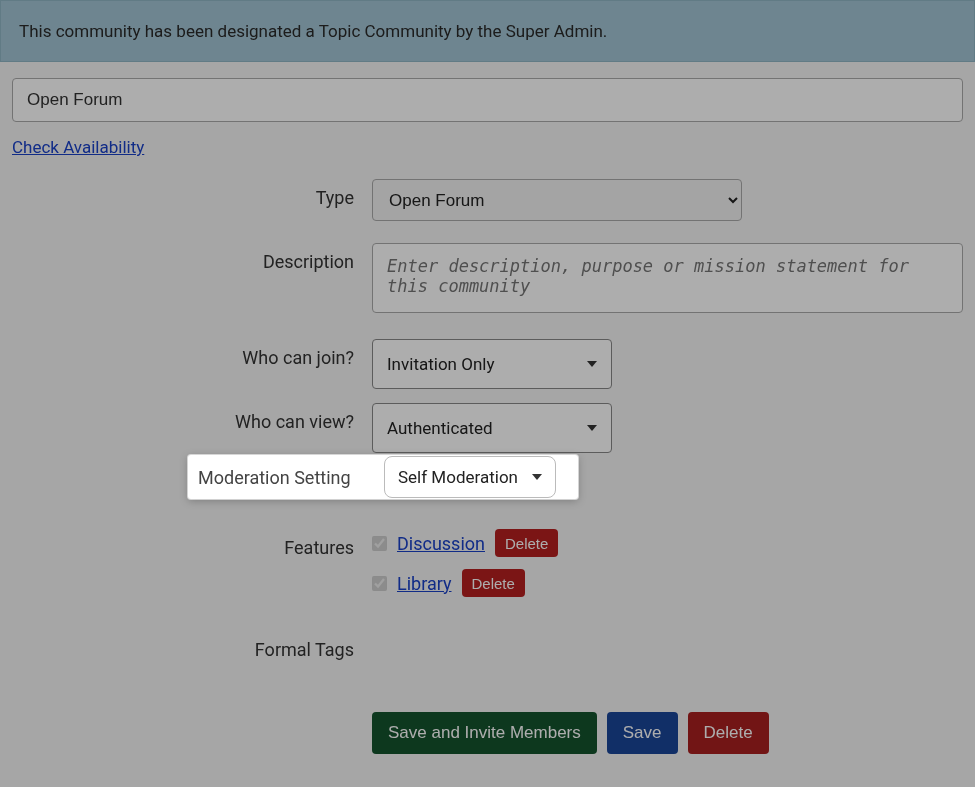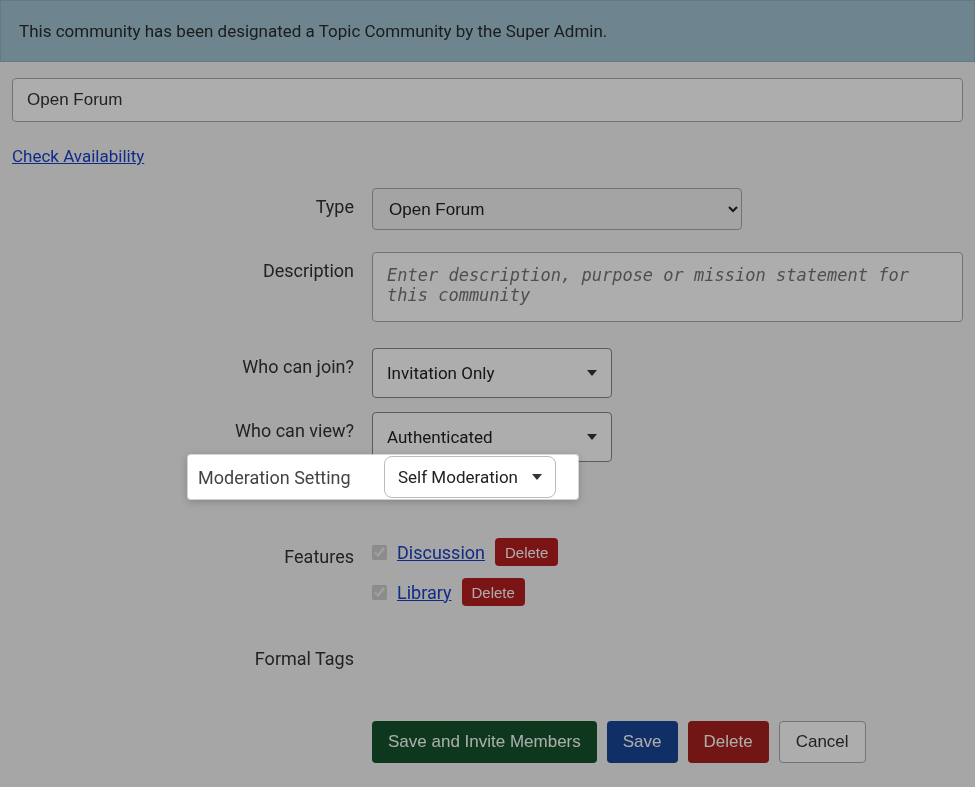--- a/index.html
+++ b/index.html
@@ -69,21 +69,21 @@
       font-style: italic;
       color: #666;
       resize: none;
     }
     .link {
       color: #1a41c8;
       text-decoration: underline;
       font-size: 17px;
       cursor: pointer;
       display: inline-block;
-      margin-top: 24px;
+      margin-top: 15px;
     }
     .select-native {
       height: 42px;
       border: 1px solid #aaa;
       border-radius: 4px;
       background: #f2f2f2;
       padding: 0 12px;
       font-size: 17px;
       color: #222;
       width: 370px;
@@ -273,21 +273,20 @@
     <div class="field-col"></div>
   </div>
 
   <div class="form-row">
     <div class="label-col"></div>
     <div class="field-col">
       <div class="button-row">
         <button class="btn btn-green">Save and Invite Members</button>
         <button class="btn btn-blue">Save</button>
         <button class="btn btn-red">Delete</button>
-        <button class="btn btn-outline">Cancel</button>
       </div>
     </div>
   </div>
 
 </div>
 
 <div class="dim-overlay"></div>
 
 <div class="highlight-cutout">
   <div class="highlight-label">Moderation Setting</div>

